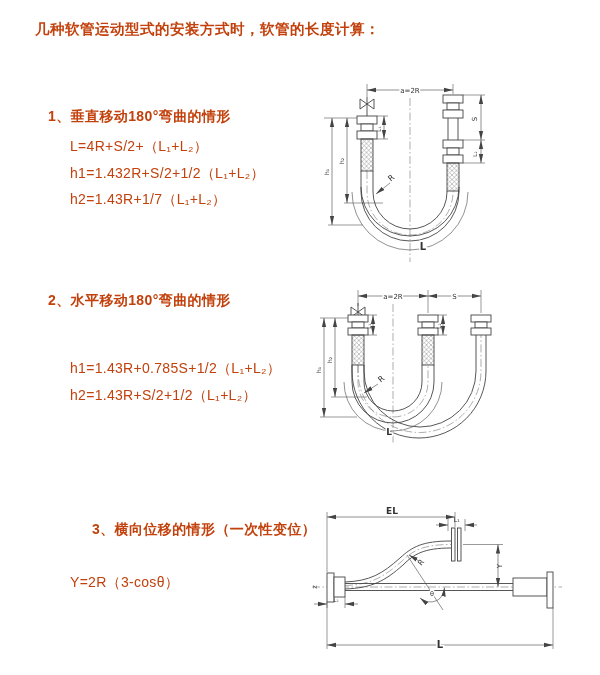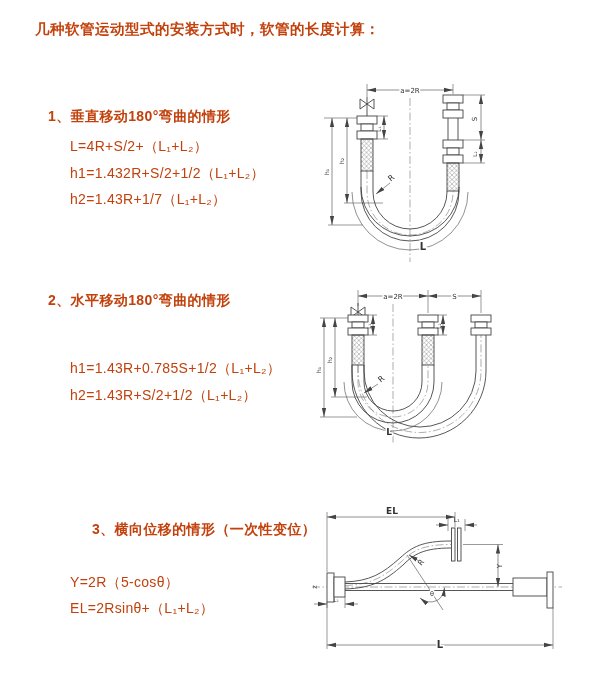--- a/index.html
+++ b/index.html
@@ -29,22 +29,21 @@
   <div class="txt heading h1a">1、垂直移动180°弯曲的情形</div>
   <div class="txt formula f1a">L=4R+S/2+（L₁+L₂）</div>
   <div class="txt formula f1b">h1=1.432R+S/2+1/2（L₁+L₂）</div>
   <div class="txt formula f1c">h2=1.43R+1/7（L₁+L₂）</div>
 
   <div class="txt heading h2a">2、水平移动180°弯曲的情形</div>
   <div class="txt formula f2b">h1=1.43R+0.785S+1/2（L₁+L₂）</div>
   <div class="txt formula f2c">h2=1.43R+S/2+1/2（L₁+L₂）</div>
 
   <div class="txt heading h3a">3、横向位移的情形（一次性变位）</div>
-  <div class="txt formula f3b">Y=2R（5-cosθ）</div>
-  <div class="txt formula f3c">EL=2Rsinθ+（L₁+L₂）</div>
+  <div class="txt formula f3b">Y=2R（3-cosθ）</div>
 
   <svg class="diagram d1" width="290" height="200" viewBox="0 0 290 200">
     <defs>
       <marker id="d1arr" viewBox="0 0 8 8" refX="8" refY="4" markerWidth="9" markerHeight="9" orient="auto-start-reverse" markerUnits="userSpaceOnUse">
         <path d="M0,2.1 L8,4 L0,5.9 Z" fill="#444"></path>
       </marker>
       <pattern id="d1hatch" patternUnits="userSpaceOnUse" width="4.5" height="4.5">
         <path d="M0,0 L4.5,4.5 M4.5,0 L0,4.5" stroke="#8a8a8a" stroke-width="0.5"></path>
       </pattern>
     </defs>

